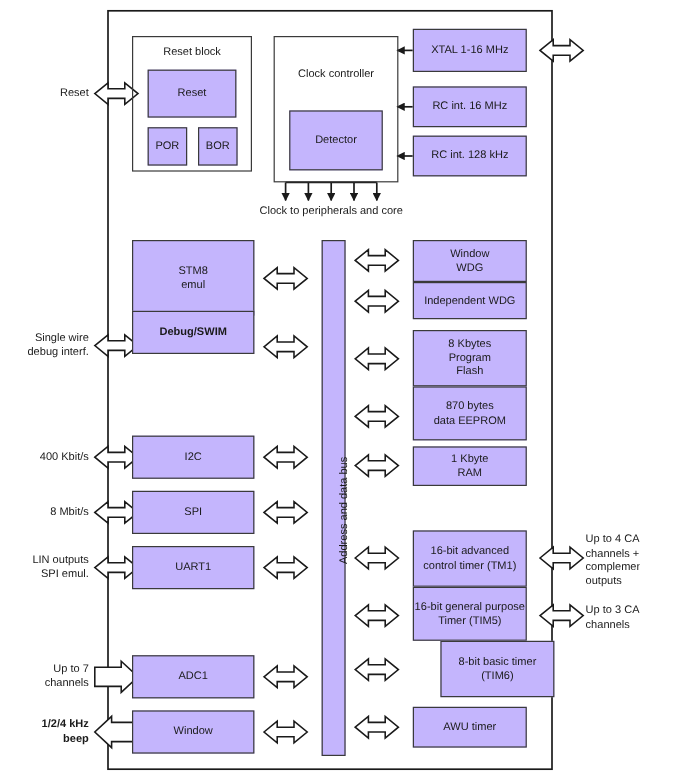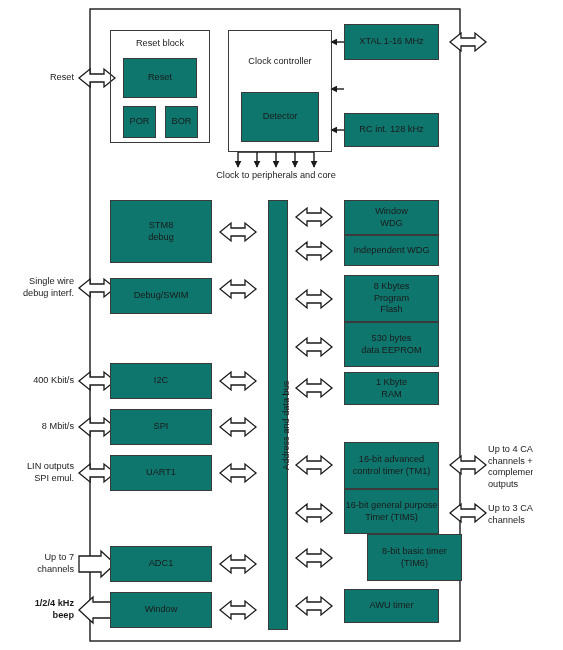--- a/index.html
+++ b/index.html
@@ -24,21 +24,21 @@
     left: 0;
     top: 0;
     width: 563px;
     height: 650px;
   }
   
   .box {
     position: absolute;
     box-sizing: border-box;
     border: 1.3px solid #3a3a3a;
-    background: #0f766e;
+    background: #c4b5fd;
     display: flex;
     align-items: center;
     justify-content: center;
     text-align: center;
     font-size: 9.2px;
     line-height: 11.5px;
     color: #1a1a1a;
     z-index: 3;
   }
   .box.group {
@@ -186,41 +186,42 @@
   <div class="box" style="left:165px; top:106px; width:33px; height:32px;">BOR</div>
 
   <div class="box" style="left:241px; top:92px; width:78px; height:50px;">Detector</div>
   <div class="box group" style="left:228px; top:30px; width:104px; height:122px;">
     <div class="grouplabel" style="top:25px;">Clock controller</div>
   </div>
 
   <div class="lbl center" style="left:188px; top:170px; width:176px;">Clock to peripherals and core</div>
 
   <div class="box" style="left:344px; top:24px; width:95px; height:36px;">XTAL 1-16 MHz</div>
+  <div class="box" style="left:344px; top:72px; width:95px; height:34px;">RC int. 16 MHz</div>
   <div class="box" style="left:344px; top:113px; width:95px; height:34px;">RC int. 128 kHz</div>
 
   <div class="box" style="left:268px; top:200px; width:20px; height:430px;"></div>
   <div class="vlabel" style="left:281px; top:470px;">Address and data bus</div>
 
   <div class="box" style="left:110px; top:200px; width:102px; height:63px; white-space:pre-line;">STM8
-debug</div>
-  <div class="box" style="left:110px; top:278px; width:102px; height:36px;">Debug/SWIM</div>
+emul</div>
+  <div class="box" style="left:110px; top:259px; width:102px; height:36px;font-weight:bold;">Debug/SWIM</div>
   <div class="box" style="left:110px; top:363px; width:102px; height:36px;">I2C</div>
   <div class="box" style="left:110px; top:409px; width:102px; height:36px;">SPI</div>
   <div class="box" style="left:110px; top:455px; width:102px; height:36px;">UART1</div>
   <div class="box" style="left:110px; top:546px; width:102px; height:36px;">ADC1</div>
   <div class="box" style="left:110px; top:592px; width:102px; height:36px;">Window</div>
 
   <div class="box" style="left:344px; top:235px; width:95px; height:31px;">Independent WDG</div>
   <div class="box" style="left:344px; top:200px; width:95px; height:35px; white-space:pre-line;">Window
 WDG</div>
   <div class="box" style="left:344px; top:275px; width:95px; height:47px; white-space:pre-line;">8 Kbytes
 Program
 Flash</div>
-  <div class="box" style="left:344px; top:322px; width:95px; height:45px; white-space:pre-line;">530 bytes
+  <div class="box" style="left:344px; top:322px; width:95px; height:45px; white-space:pre-line;">870 bytes
 data EEPROM</div>
   <div class="box" style="left:344px; top:372px; width:95px; height:33px; white-space:pre-line;">1 Kbyte
 RAM</div>
 
   <div class="box" style="left:344px; top:442px; width:95px; height:47px; white-space:pre-line;">16-bit advanced
 control timer (TM1)</div>
   <div class="box" style="left:344px; top:489px; width:95px; height:45px; white-space:pre-line;">16-bit general purpose
 Timer (TIM5)</div>
   <div class="box" style="left:344px; top:534px; width:95px; height:47px; white-space:pre-line;margin-left:23px;">8-bit basic timer
 (TIM6)</div>

